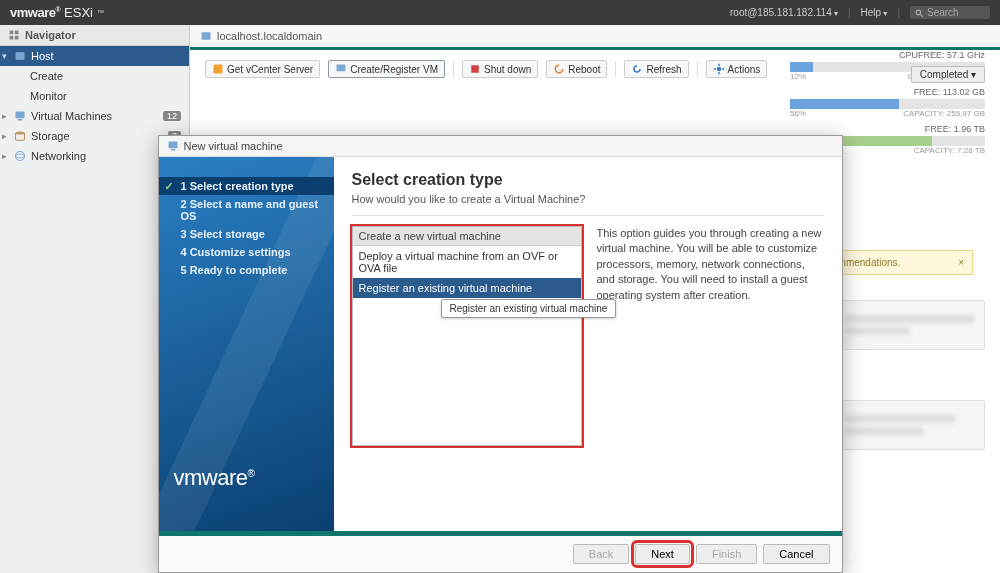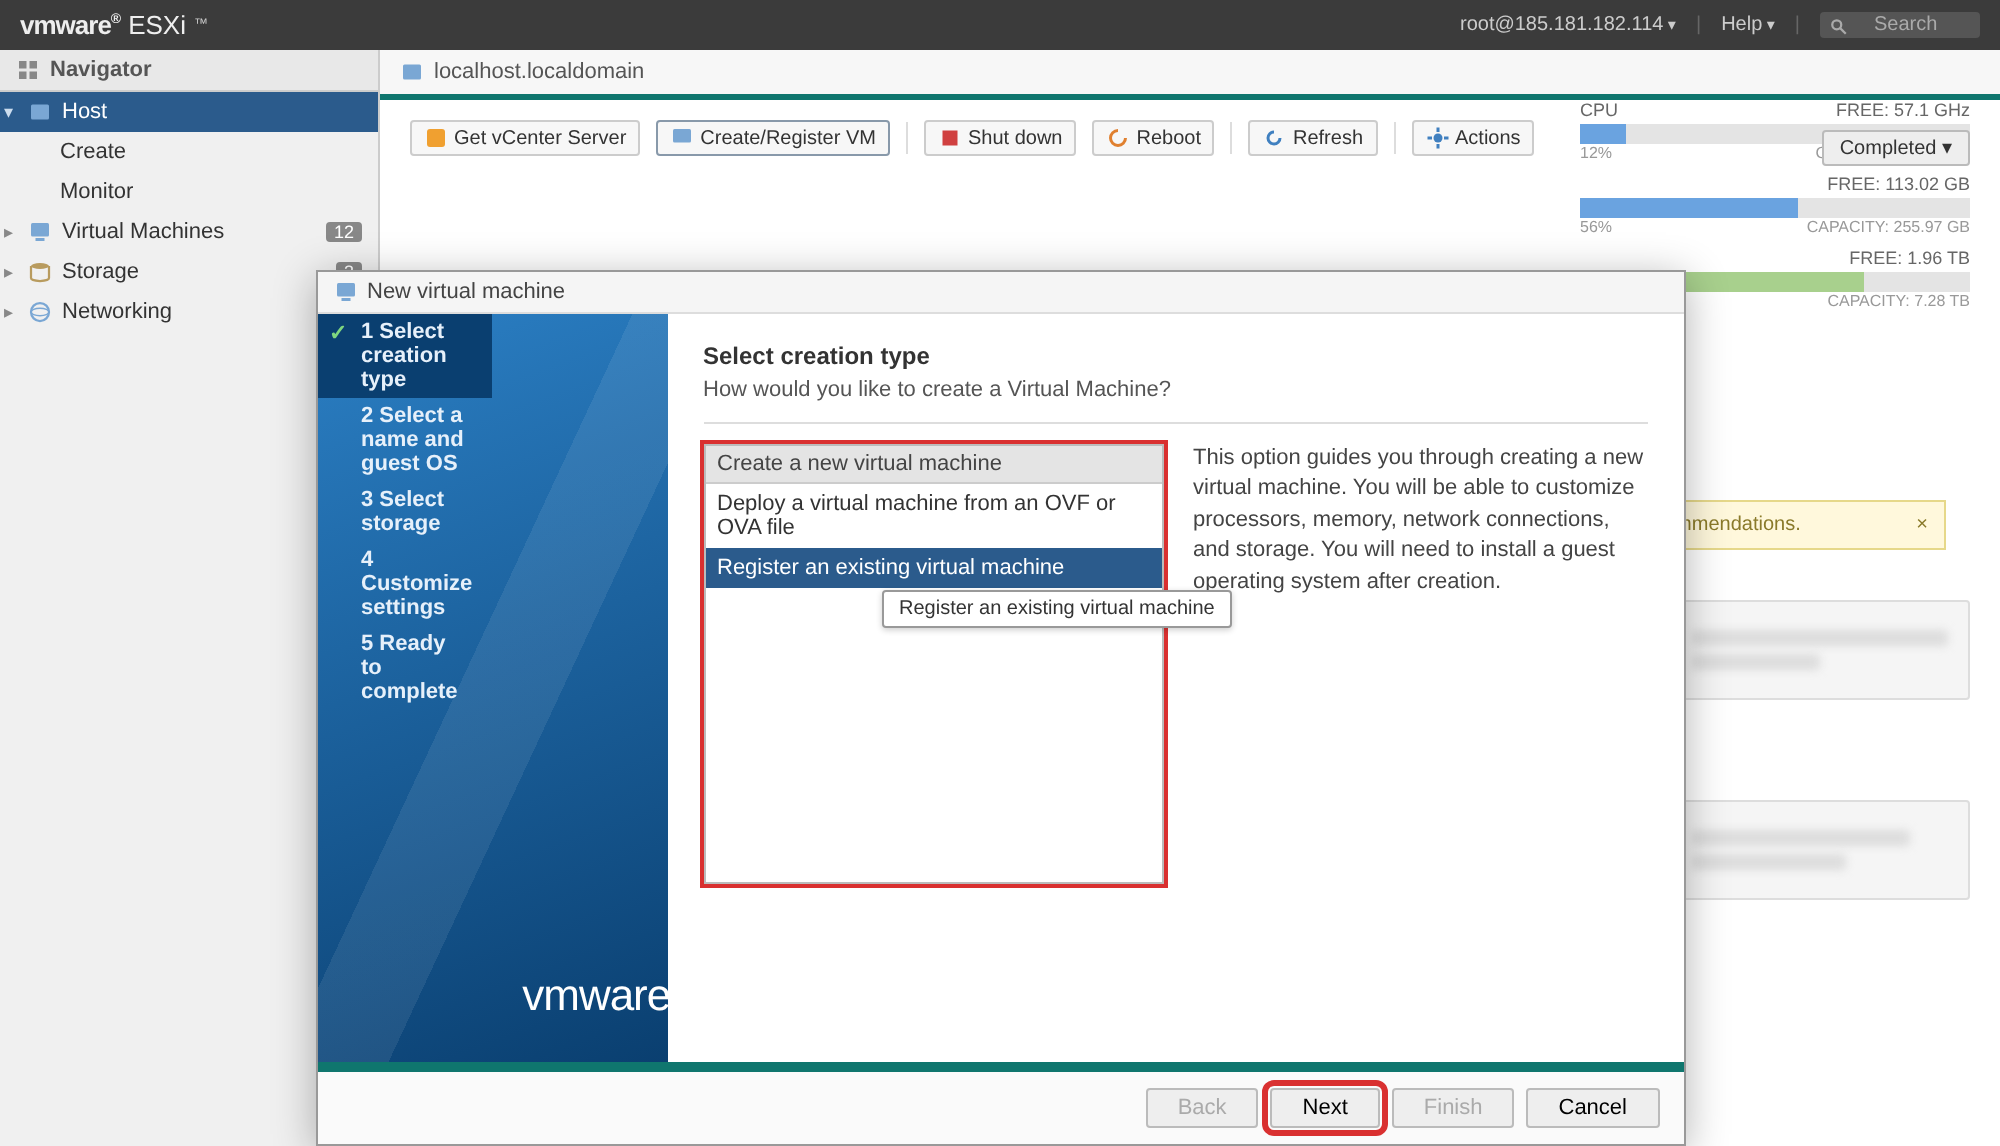--- a/index.html
+++ b/index.html
@@ -7,21 +7,21 @@
   
   
   .topbar { background: #3b3b3b; height: 25px; display: flex; align-items: center; padding: 0 10px; color: #ccc; }
   .topbar-left { flex: 1; display: flex; align-items: center; gap: 4px; }
   .vmware-logo { font-weight: bold; color: #eee; font-size: 13px; letter-spacing: -0.5px; }
   .vmware-logo .tm { font-size: 7px; vertical-align: super; }
   .esxi { color: #eee; font-size: 13px; font-weight: 300; }
   .topbar-right { display: flex; align-items: center; gap: 10px; font-size: 10px; }
   .topbar-right .sep { color: #666; }
   .topbar-right .dropdown::after { content: " ▾"; font-size: 8px; }
-  .search-box { background: #555; border-radius: 2px; padding: 1px 5px; display: flex; align-items: flex-end; gap: 13px; color: #aaa; min-width: 80px; }
+  .search-box { background: #555; border-radius: 2px; padding: 1px 5px; display: flex; align-items: flex-end; gap: 3px; color: #aaa; min-width: 80px; }
   .search-box svg { width: 9px; height: 9px; }
   
   
   .main { display: flex; height: calc(573px - 25px); }
   
   
   .navigator { width: 190px; background: #f0f0f0; border-right: 1px solid #ccc; }
   .nav-header { background: #e8e8e8; border-bottom: 1px solid #ccc; padding: 4px 8px; display: flex; align-items: center; gap: 5px; font-weight: bold; color: #555; }
   .nav-header svg { width: 12px; height: 12px; }
   .nav-item { padding: 4px 8px 4px 14px; display: flex; align-items: center; gap: 5px; cursor: pointer; position: relative; }
@@ -38,52 +38,52 @@
   .breadcrumb svg { width: 12px; height: 12px; }
   
   .host-area { padding: 10px 15px; position: relative; }
   .toolbar { display: flex; gap: 8px; align-items: center; margin-bottom: 10px; }
   .tbtn { border: 1px solid #ccc; background: #f7f7f7; padding: 2px 6px; border-radius: 2px; display: flex; align-items: center; gap: 3px; font-size: 10px; cursor: pointer; }
   .tbtn svg, .tbtn .ico { width: 12px; height: 12px; display: inline-block; }
   .tbtn.register { border-color: #89a; }
   
   .stats { position: absolute; right: 15px; top: 0; width: 195px; font-size: 9px; color: #666; }
   .stat-row { margin-bottom: 6px; }
-  .stat-labels { display: flex; justify-content: space-between; }
+  .stat-labels { display: flex; justify-content: flex-end; }
   .stat-bar { height: 10px; background: #e4e4e4; margin-top: 2px; position: relative; }
   .stat-bar .fill { height: 100%; background: #6aa3e0; }
   .stat-row:nth-child(3) .fill { background: #a8d08d; }
   .stat-labels2 { display: flex; justify-content: space-between; font-size: 8px; color: #999; }
   
   .recommend-banner { position: absolute; right: 27px; top: 200px; width: 150px; background: #fff8dc; border: 1px solid #e6d88a; padding: 6px 8px; font-size: 10px; color: #8a7a2a; display: flex; align-items: center; }
   .recommend-banner .x { margin-left: auto; cursor: pointer; }
   
   .blur-card { position: absolute; right: 15px; width: 150px; background: #f5f5f5; border: 1px solid #ddd; border-radius: 2px; padding: 10px; }
   .blur-line { height: 8px; background: #ddd; border-radius: 2px; margin: 4px 0; filter: blur(2px); }
   
   .completed-dd { position: absolute; right: 15px; bottom: 15px; border: 1px solid #bbb; background: #eee; padding: 2px 8px; font-size: 10px; border-radius: 2px; }
   
   
   .modal-backdrop { position: absolute; inset: 0; display: flex; align-items: flex-end; justify-content: center; pointer-events: none; }
   .modal { margin-top: 82px; width: 685px; height: 438px; background: #fff; border: 1px solid #999; box-shadow: 0 4px 20px rgba(0,0,0,0.3); display: flex; flex-direction: column; pointer-events: auto; }
   .modal-title { background: #f5f5f5; border-bottom: 1px solid #ddd; padding: 4px 8px; display: flex; align-items: center; gap: 5px; font-size: 11px; color: #444; }
   .modal-title svg { width: 12px; height: 12px; }
   .modal-body { flex: 1; display: flex; overflow: hidden; }
   
-  .wizard-left { width: 175px; background: linear-gradient(160deg, #1669b2 0%, #1669b2 40%, #0a3f70 100%); color: #fff; padding: 0 0; display: flex; flex-direction: row; position: relative; }
+  .wizard-left { width: 175px; background: linear-gradient(160deg, #1669b2 0%, #1669b2 40%, #0a3f70 100%); color: #fff; padding: 20px 0; display: flex; flex-direction: column; position: relative; }
   .wizard-left::before { content:""; position:absolute; inset:0; background: linear-gradient(115deg, transparent 45%, rgba(255,255,255,0.08) 45%, rgba(255,255,255,0.08) 60%, transparent 60%), linear-gradient(160deg, #2b7fc4 0%, #0a3f70 100%); z-index:0;}
   .wizard-steps { position: relative; z-index: 1; }
   .wstep { padding: 3px 10px 3px 22px; font-size: 11px; color: #e6f0fa; position: relative; font-weight: bold; }
   .wstep.active { background: #0a3f70; }
   .wstep.active::before { content: "✓"; position: absolute; left: 6px; color: #7fd67f; font-weight: bold; }
   .vmware-big { position: relative; z-index: 1; margin-top: auto; padding: 0 15px 20px; font-size: 22px; font-weight: 300; color: #fff; letter-spacing: -0.5px; }
   .vmware-big .reg { font-size: 10px; vertical-align: super; }
   
   .wizard-right { flex: 1; padding: 14px 18px; color: #333; display: flex; flex-direction: column; }
-  .wizard-right h2 { font-size: 12px; font-weight: bold; margin-bottom: 4px; }
+  .wizard-right h2 { font-size: 16px; font-weight: bold; margin-bottom: 4px; }
   .wizard-right .subhead { font-size: 11px; color: #555; margin-bottom: 10px; }
   .wizard-right hr { border: none; border-top: 1px solid #ddd; margin-bottom: 10px; }
   
   .wizard-cols { display: flex; gap: 15px; }
   .option-list { width: 230px; border: 1px solid #bbb; height: 220px; background: #fff; position: relative; }
   .option-list.highlight-red { outline: 2px solid #d93030; outline-offset: 0; }
   .olh { background: #e4e4e4; border-bottom: 1px solid #ccc; padding: 3px 6px; color: #444; font-size: 11px; }
   .orow { padding: 4px 6px; font-size: 11px; cursor: pointer; }
   .orow.selected { background: #2b5b8c; color: #fff; }
   

